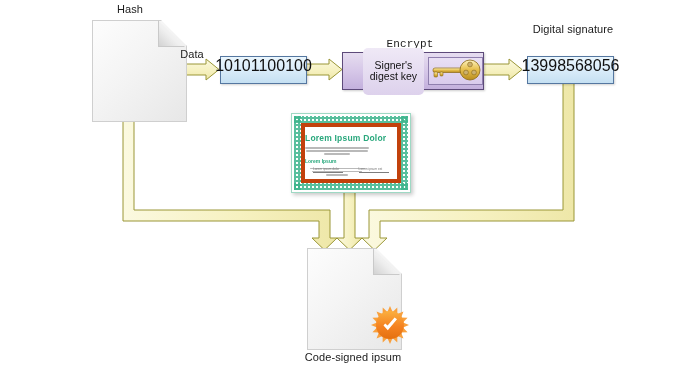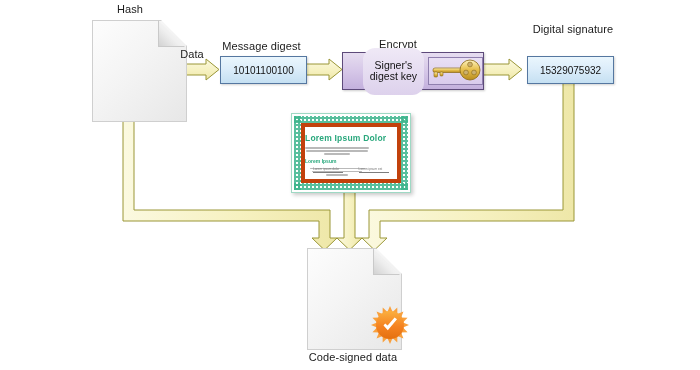--- a/index.html
+++ b/index.html
@@ -36,42 +36,42 @@
     border-left:1px solid #c9c9c9;
     border-bottom:1px solid #c9c9c9;
     box-shadow:-1px 1px 2px rgba(0,0,0,.18);
   }
 
   
   .bitbox{
     position:absolute;
     background:linear-gradient(180deg,#eaf6fd 0%,#dcedfa 45%,#c5e0f2 100%);
     border:1px solid #5577a0;
-    font-size:10px;
+    font-size:16px;
     color:#111;
-    display:flex;align-items:center;justify-content:center;
+    display:flex;align-items:flex-start;justify-content:center;
     box-shadow:1px 1px 2px rgba(0,0,0,.18);
   }
 
   
   #encrypt-box{
     position:absolute;
     background:linear-gradient(180deg,#e6ddf0 0%,#d6c7e8 50%,#c3b0dd 100%);
     border:1px solid #5d4a7a;
     box-shadow:1px 1px 2px rgba(0,0,0,.2);
     display:flex;align-items:center;
   }
   #key-label{
     margin-left:20px;
     width:62px;
     font-size:10.5px;line-height:11.5px;
     color:#111;text-align:center;
     background:linear-gradient(180deg,#efe9f6,#ddd1ec);
     padding:12px 1px;
-    border-radius:12px;
+    border-radius:5px;
   }
   #key-frame{
     margin-left:4px;
     width:56px;height:26px;
     background:linear-gradient(180deg,#e9e0f4 0%,#d9cbec 100%);
     border:1px solid #8f7fae;
     position:relative;
   }
 
   
@@ -152,26 +152,25 @@
   </svg>
 
   <div class="lbl" style="left:95px;top:3px;width:70px;">Hash</div>
   <div class="doc" style="left:92px;top:20px;width:93px;height:100px;">
     <div class="page"></div>
     <div class="fold"></div>
   </div>
 
   <div class="lbl" style="left:174px;top:48px;width:36px;">Data</div>
 
-  <div class="lbl" style="left:214px;top:40px;width:95px;">Message digest</div>
   <div class="bitbox" style="left:220px;top:56px;width:85px;height:26px;">
     <span>10101100100</span>
   </div>
 
-  <div class="lbl" style="left:368px;top:38px;width:60px;">Encrypt</div>
+  <div class="lbl" style="left:380px;top:38px;width:60px;font-family:Liberation Mono, monospace;">Encrypt</div>
   <div id="encrypt-box" style="left:342px;top:52px;width:140px;height:36px;">
     <div id="key-label">
       <div>Signer's</div>
       <div>digest key</div>
     </div>
     <div id="key-frame">
       <svg width="54" height="24" viewBox="0 0 54 24" style="position:absolute;left:0;top:0;">
         <defs>
           <linearGradient id="gold" x1="0" y1="0" x2="0" y2="1">
             <stop offset="0%" stop-color="#fdf3c0"></stop>
@@ -185,21 +184,21 @@
         <circle cx="41" cy="12" r="10" fill="url(#gold)" stroke="#8c6a14" stroke-width=".8"></circle>
         <circle cx="41" cy="6.5" r="2.4" fill="#cbb070" stroke="#8c6a14" stroke-width=".6"></circle>
         <circle cx="37" cy="14.5" r="2.4" fill="#cbb070" stroke="#8c6a14" stroke-width=".6"></circle>
         <circle cx="45" cy="14.5" r="2.4" fill="#cbb070" stroke="#8c6a14" stroke-width=".6"></circle>
       </svg>
     </div>
   </div>
 
   <div class="lbl" style="left:521px;top:23px;width:104px;">Digital signature</div>
   <div class="bitbox" style="left:527px;top:56px;width:85px;height:26px;">
-    <span>15329075932</span>
+    <span>13998568056</span>
   </div>
 
   <div id="certificate" style="left:291px;top:113px;width:118px;height:78px;">
     <div class="cert-orn" style="left:2px;top:2px;right:2px;height:7px;"></div>
     <div class="cert-orn" style="left:2px;bottom:2px;right:2px;height:7px;"></div>
     <div class="cert-orn" style="left:2px;top:2px;bottom:2px;width:7px;"></div>
     <div class="cert-orn" style="right:2px;top:2px;bottom:2px;width:7px;"></div>
 
     <div id="cert-inner">
       <div id="cert-title">Lorem Ipsum Dolor</div>
@@ -257,15 +256,15 @@
         <polygon points="0,-19 2.6,-13 -2.6,-13" fill="#f9a03c" transform="rotate(270)"></polygon>
         <polygon points="0,-19 2.6,-13 -2.6,-13" fill="#f9a03c" transform="rotate(292.5)"></polygon>
         <polygon points="0,-19 2.6,-13 -2.6,-13" fill="#f9a03c" transform="rotate(315)"></polygon>
         <polygon points="0,-19 2.6,-13 -2.6,-13" fill="#f9a03c" transform="rotate(337.5)"></polygon>
       </g>
       <circle cx="0" cy="0" r="14" fill="url(#orangeG)"></circle>
       <path d="M -6.5,0.6 L -2.2,5.2 L 7,-5.8 L 4.6,-7.6 L -2.4,0.6 L -4.8,-1.6 Z" fill="#ffffff"></path>
     </g>
   </svg>
 
-  <div class="lbl" style="left:293px;top:351px;width:120px;">Code-signed data</div>
+  <div class="lbl" style="left:293px;top:351px;width:120px;">Code-signed ipsum</div>
 
 </div>
 
 </body></html>

